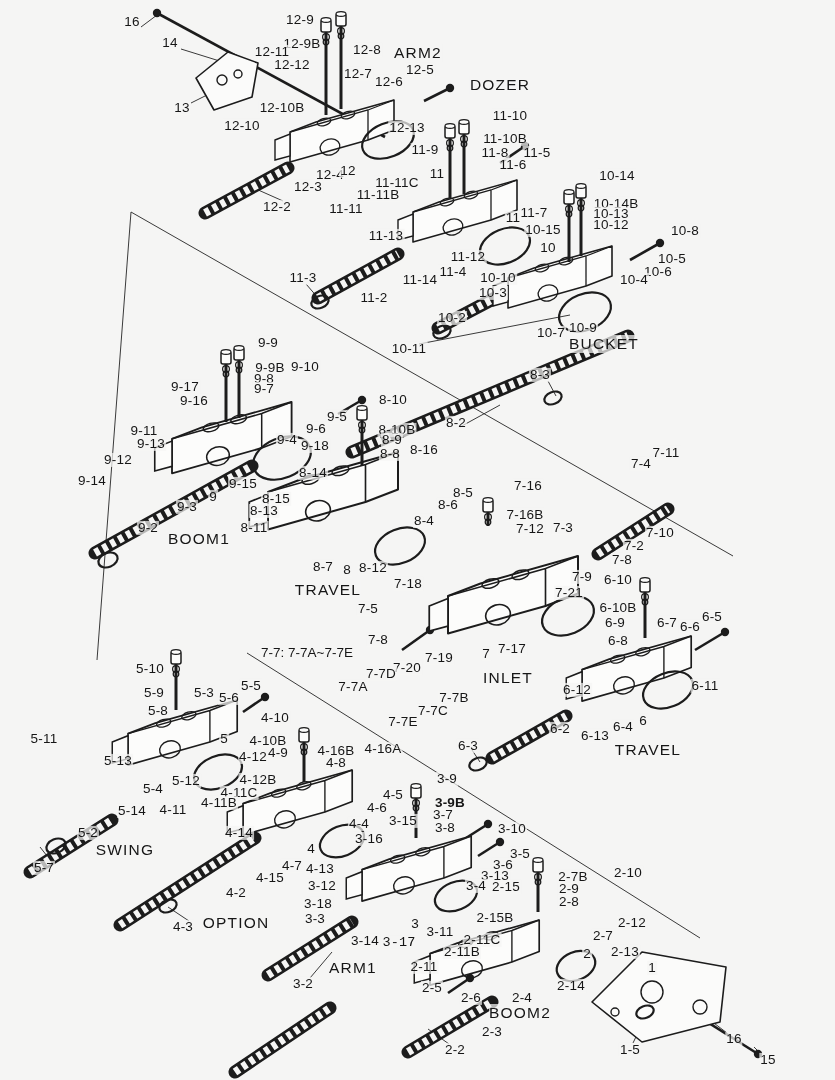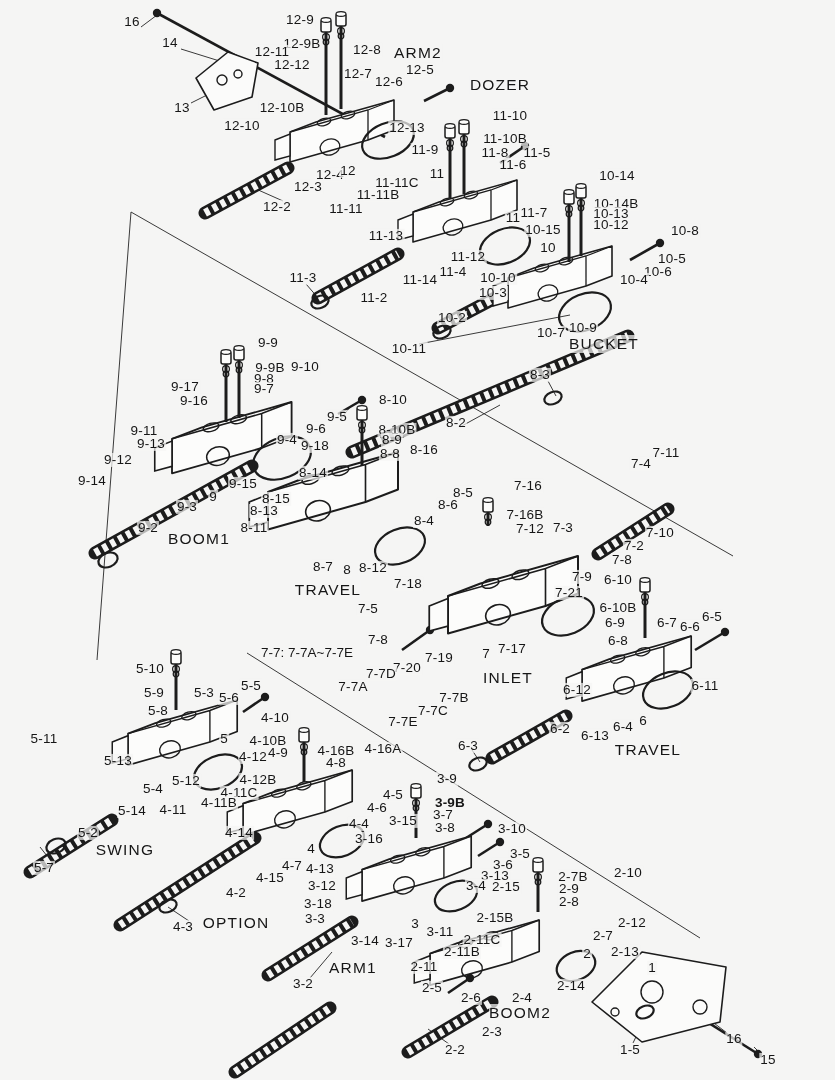--- a/index.html
+++ b/index.html
@@ -490,21 +490,21 @@
       <span class="pl" style="left: 369px; top: 839px;">3-16</span>
       <span class="pl" style="left: 512px; top: 829px;">3-10</span>
       <span class="pl" style="left: 520px; top: 854px;">3-5</span>
       <span class="pl" style="left: 503px; top: 865px;">3-6</span>
       <span class="pl" style="left: 495px; top: 876px;">3-13</span>
       <span class="pl" style="left: 476px; top: 886px;">3-4</span>
       <span class="pl" style="left: 322px; top: 886px;">3-12</span>
       <span class="pl" style="left: 318px; top: 904px;">3-18</span>
       <span class="pl" style="left: 315px; top: 919px;">3-3</span>
       <span class="pl" style="left: 365px; top: 941px;">3-14</span>
-      <span class="pl" style="left: 399px; top: 943px;">3-17</span>
+      <span class="pl" style="left: 399px; top: 943px; font-family: Liberation Mono, monospace;">3-17</span>
       <span class="pl" style="left: 415px; top: 924px;">3</span>
       <span class="pl" style="left: 440px; top: 932px;">3-11</span>
       <span class="pl" style="left: 303px; top: 984px;">3-2</span>
       <span class="pl" style="left: 628px; top: 873px;">2-10</span>
       <span class="pl" style="left: 573px; top: 877px;">2-7B</span>
       <span class="pl" style="left: 569px; top: 889px;">2-9</span>
       <span class="pl" style="left: 569px; top: 902px;">2-8</span>
       <span class="pl" style="left: 506px; top: 887px;">2-15</span>
       <span class="pl" style="left: 495px; top: 918px;">2-15B</span>
       <span class="pl" style="left: 632px; top: 923px;">2-12</span>

